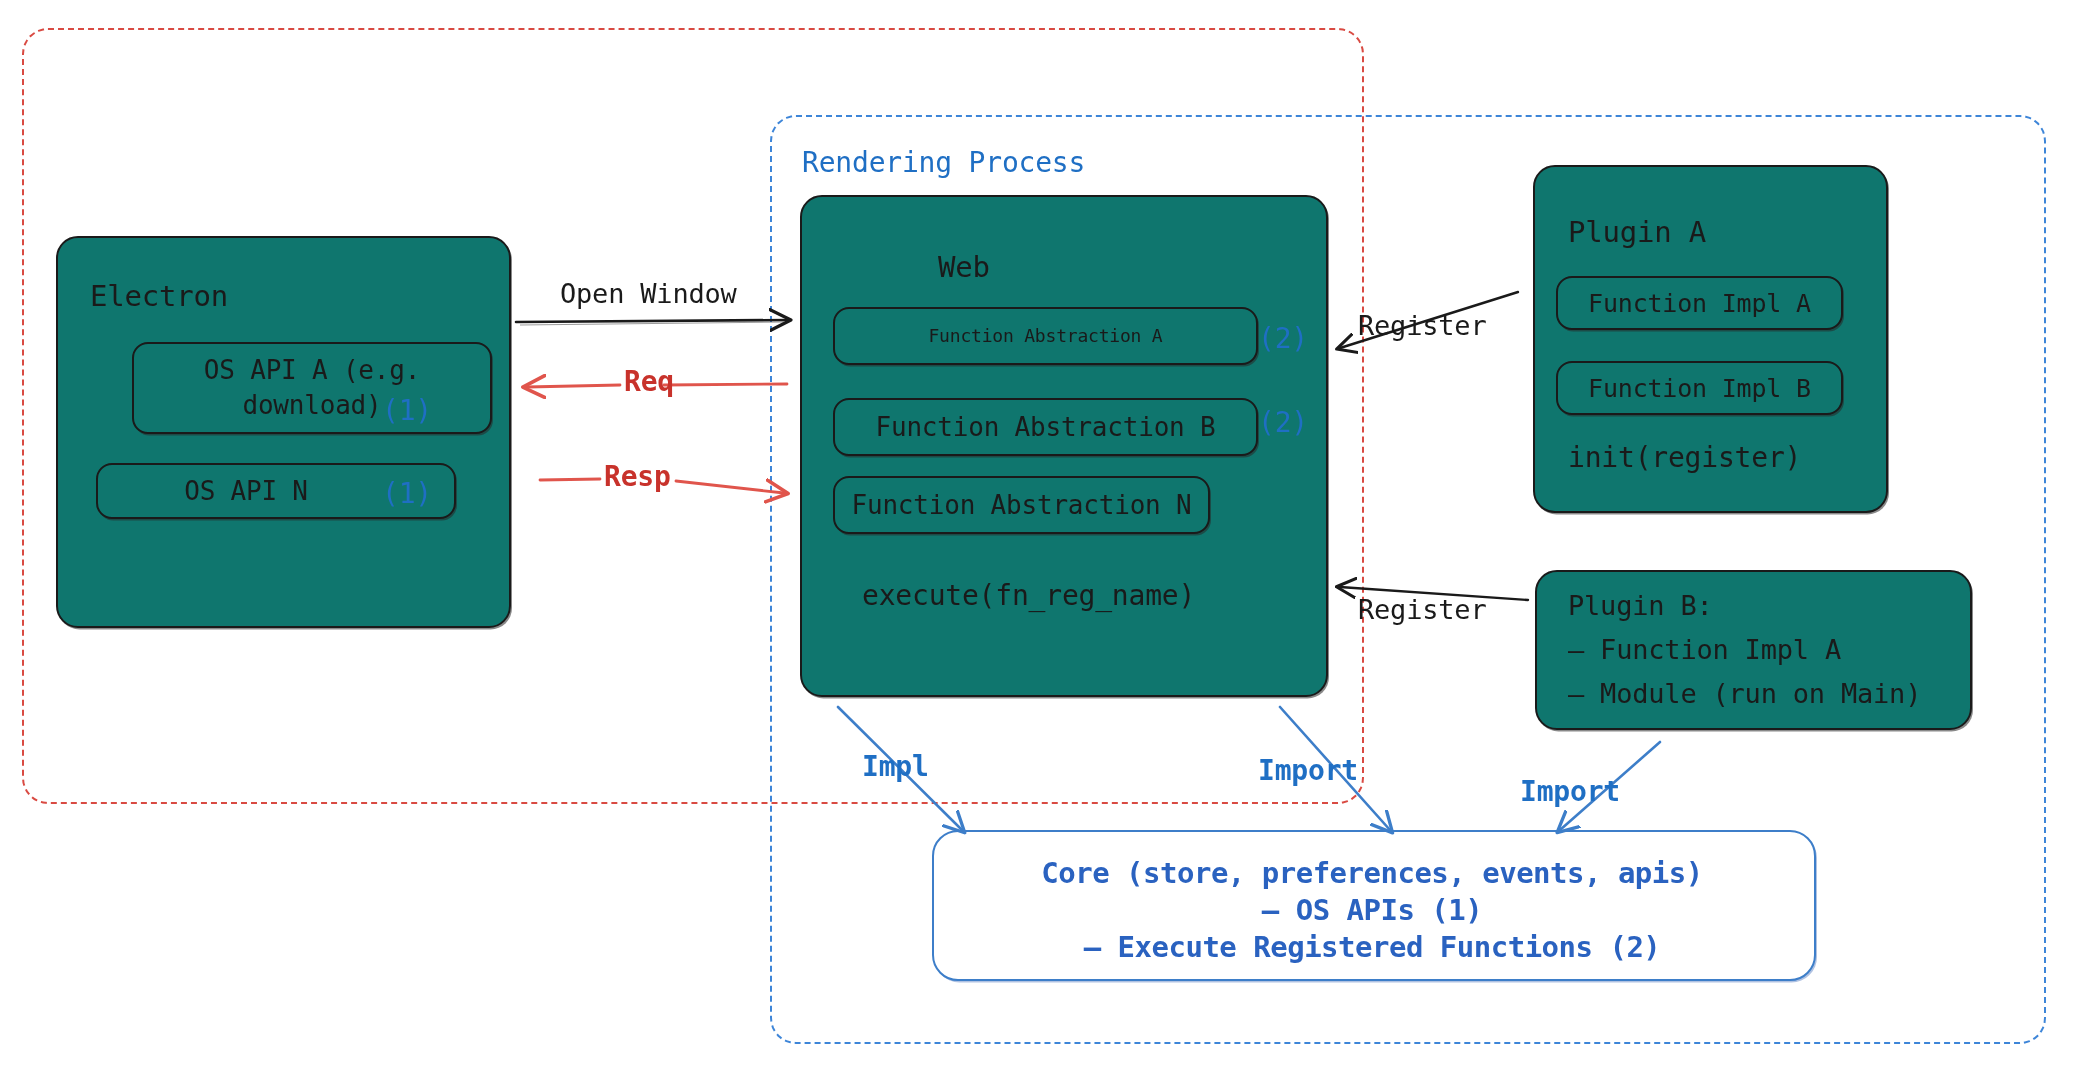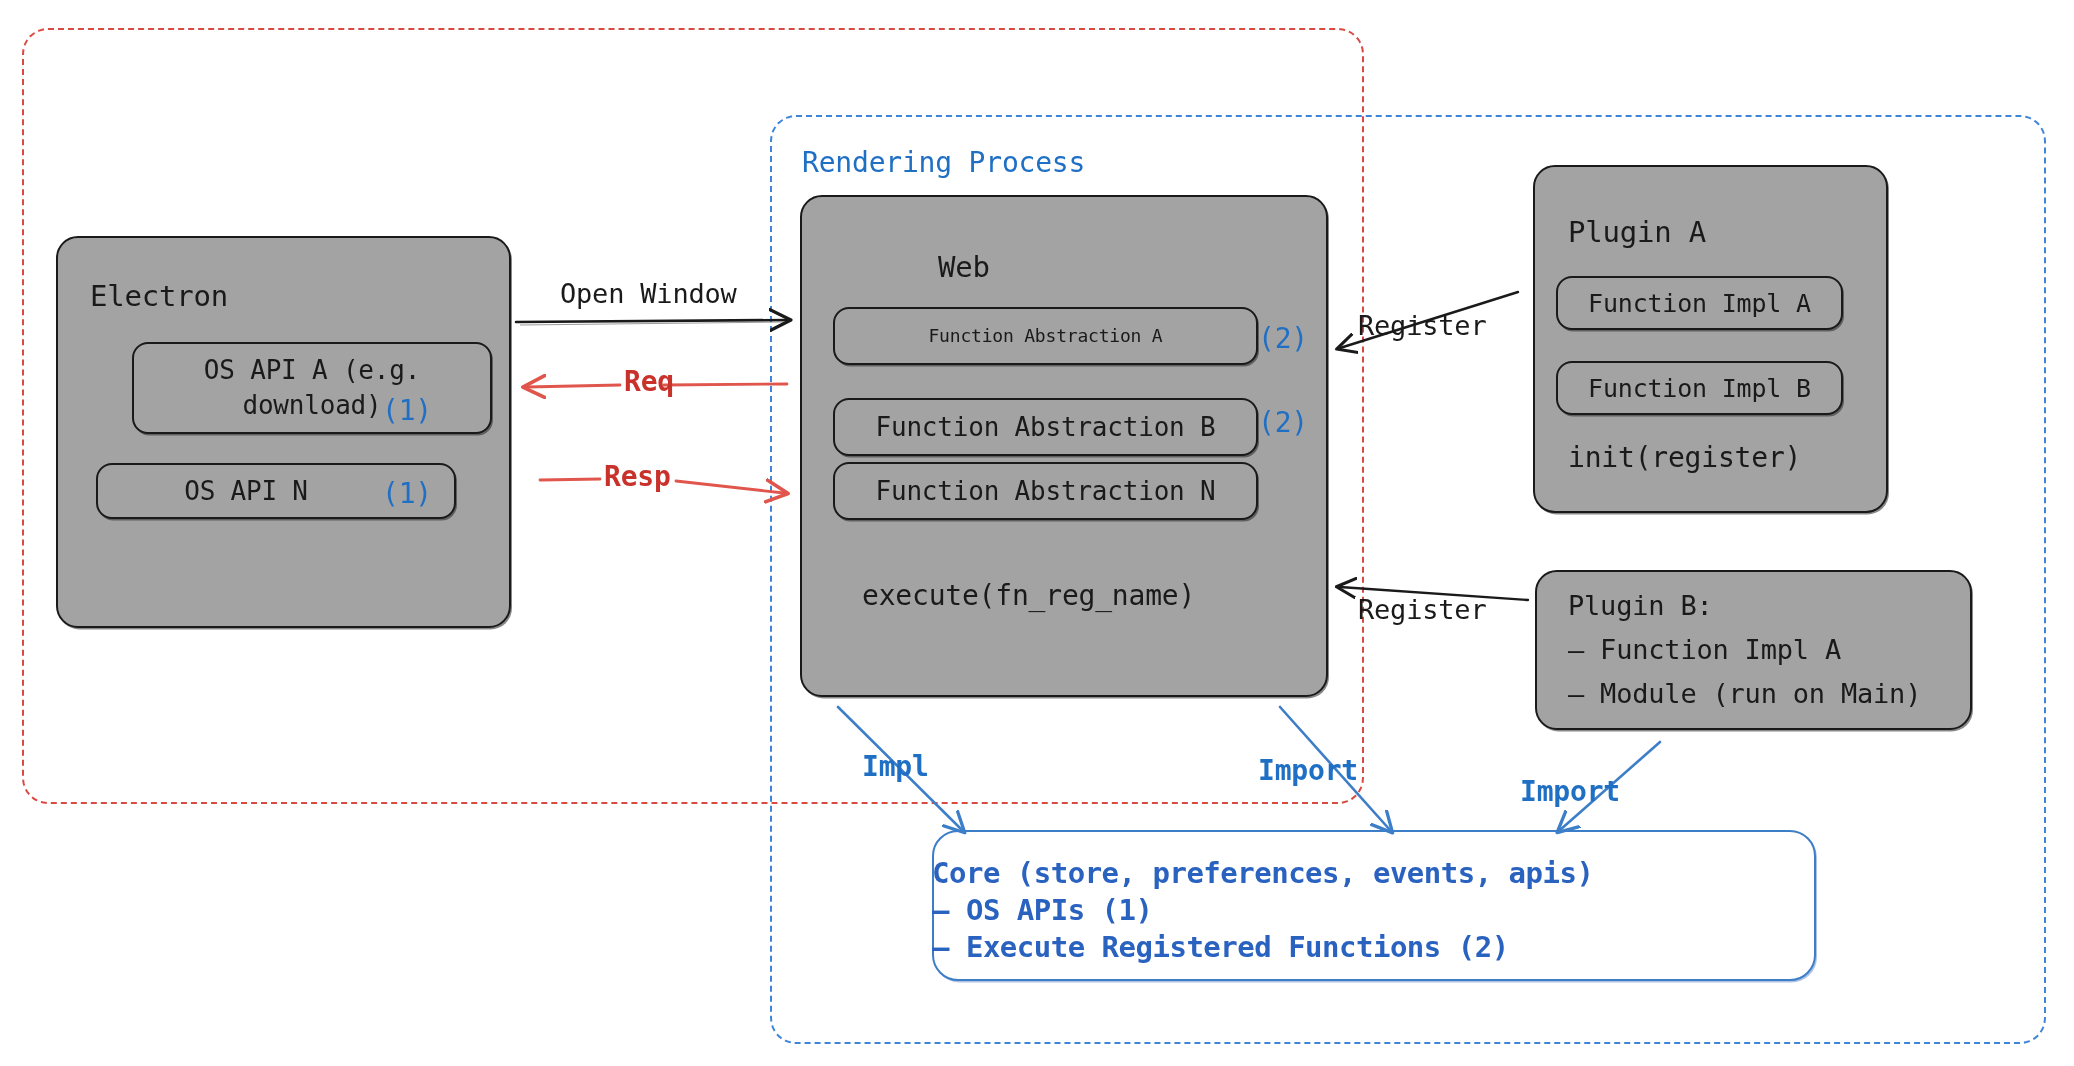--- a/index.html
+++ b/index.html
@@ -7,21 +7,21 @@
   body{
     font-family:"DejaVu Sans Mono", monospace;
     width:2074px;height:1066px;overflow:hidden;position:relative;
   }
   #canvas{position:absolute;left:0;top:0;width:2074px;height:1066px;}
   svg.layer{position:absolute;left:0;top:0;width:2074px;height:1066px;pointer-events:none;}
   .node{position:absolute;box-sizing:border-box;}
 
   
   .rbox{
-    border:2.5px solid #1a1a1a;border-radius:22px;background:#a3a3a3;
+    border:2.5px solid #1a1a1a;border-radius:22px;background:#0f766e;
     box-shadow:1.5px 2px 0 -0.5px rgba(40,40,40,.55);
   }
   .rbox.inner{border-width:2.2px;border-radius:16px;}
 
   .label{
     position:absolute;white-space:pre;color:#1a1a1a;
     font-family:"DejaVu Sans Mono", monospace;
     letter-spacing:-0.2px;
   }
   .ctr{display:flex;align-items:center;justify-content:center;text-align:center;}
@@ -34,21 +34,21 @@
   }
   .dashed-blue{
     position:absolute;border:2.5px dashed #3d85d8;border-radius:26px;background:transparent;
   }
 
   .core-box{
     position:absolute;border:2.5px solid #3d7ec9;border-radius:26px;background:#fff;
     box-shadow:1.5px 2px 0 -0.5px rgba(80,120,190,.45);
   }
   .core-text{
-    color:#2a62c0;font-weight:bold;white-space:pre;
+    color:#2a62c0;font-weight:bold;text-align:center;white-space:pre;
     font-family:"DejaVu Sans Mono", monospace;letter-spacing:-0.5px;
   }
 </style>
 </head>
 <body>
 
 <div id="canvas">
 
   <div class="dashed-red" style="left:22px;top:28px;width:1338px;height:772px;"></div>
 
@@ -79,21 +79,21 @@
   <div class="node rbox inner ctr" style="left:833px;top:307px;width:425px;height:58px;">
     <span class="label" style="position:static;font-size:18px;line-height:34px;">Function Abstraction A</span>
   </div>
   <div class="label blue" style="left:1258px;top:322px;font-size:28px;">(2)</div>
 
   <div class="node rbox inner ctr" style="left:833px;top:398px;width:425px;height:58px;">
     <span class="label" style="position:static;font-size:26px;line-height:34px;">Function Abstraction B</span>
   </div>
   <div class="label blue" style="left:1258px;top:406px;font-size:28px;">(2)</div>
 
-  <div class="node rbox inner ctr" style="left:833px;top:462px;width:425px;height:58px;">
+  <div class="node rbox inner ctr" style="left:833px;top:476px;width:377px;height:58px;">
     <span class="label" style="position:static;font-size:26px;line-height:34px;">Function Abstraction N</span>
   </div>
 
   <div class="label" style="left:845px;top:578px;font-size:28px;line-height:36px;margin-left:17px;">execute(fn_reg_name)</div>
 
   <div class="node rbox" style="left:1533px;top:165px;width:355px;height:348px;"></div>
 
   <div class="label" style="left:1568px;top:213px;font-size:29px;line-height:38px;">Plugin A</div>
 
   <div class="node rbox inner ctr" style="left:1556px;top:276px;width:287px;height:54px;">

